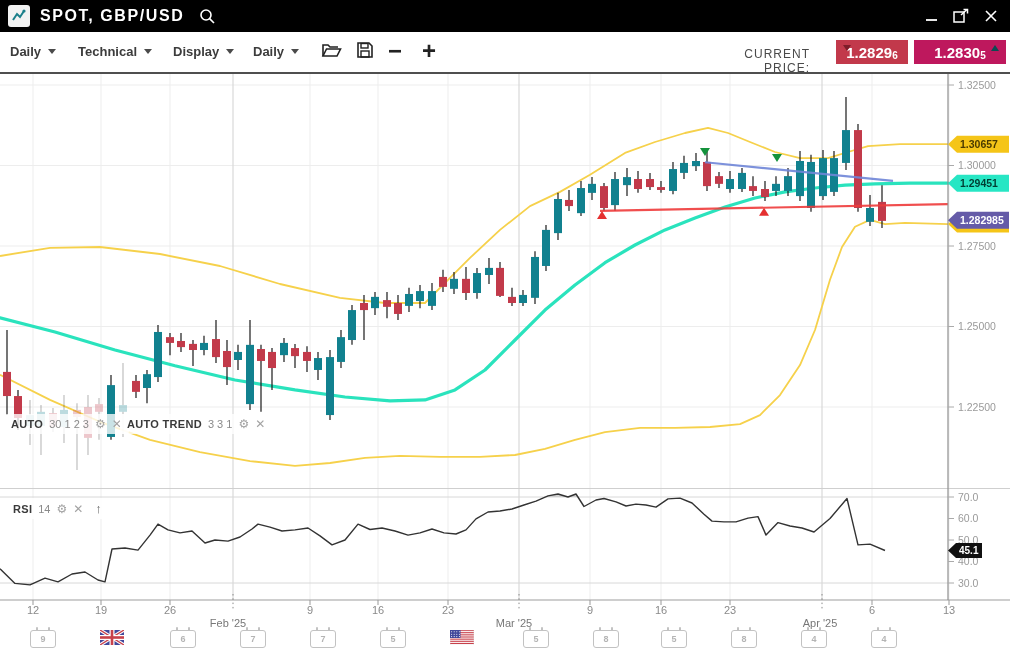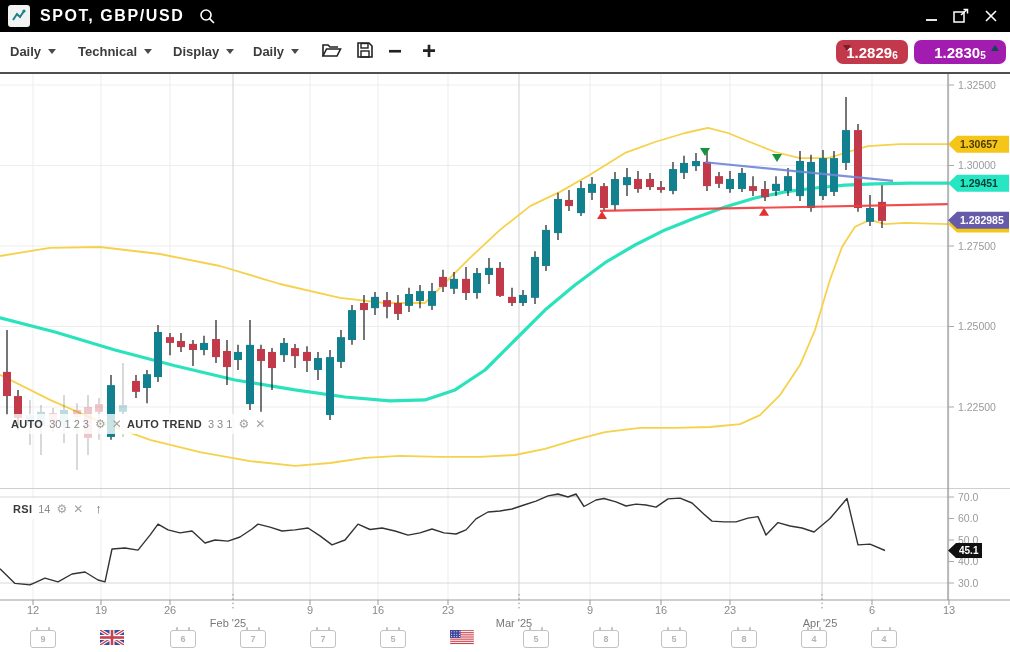--- a/index.html
+++ b/index.html
@@ -19,21 +19,21 @@
   #toolbar{left:0;top:32px;width:1010px;height:40px;background:#fff;border-bottom:2px solid #4f4f4f;}
   .menu{position:absolute;top:12px;font-size:13px;font-weight:700;color:#3c3c3c;cursor:pointer;
         display:flex;align-items:center;gap:7px;}
   .caret{width:0;height:0;border-left:4px solid transparent;border-right:4px solid transparent;
          border-top:5px solid #4a4a4a;display:inline-block;}
   .tbicon{position:absolute;top:9px;cursor:pointer;}
   .tbglyph{position:absolute;top:2px;font-size:24px;font-weight:700;color:#222;cursor:pointer;line-height:34px;}
   #cplabel{position:absolute;top:15px;left:698px;width:112px;text-align:right;font-size:12px;
            color:#4a4a4a;letter-spacing:1px;}
   .pricebadge{position:absolute;top:8px;height:24px;color:#fff;font-size:15px;font-weight:700;
-              display:flex;align-items:center;justify-content:center;border-radius:7px;}
+              display:flex;align-items:center;justify-content:center;}
   .pricebadge .sub{font-size:10px;align-self:flex-end;margin-bottom:3px;}
   .arr{width:0;height:0;position:absolute;}
   
   .indlabel{background:rgba(255,255,255,0.78);border-radius:3px;padding:3px 7px;display:flex;
             align-items:center;gap:6px;font-size:11px;color:#555;white-space:nowrap;}
   .indname{font-weight:700;color:#3a3a3a;letter-spacing:.3px;}
   .indparams{color:#8a8a8a;}
   .indico{color:#a2a2a2;font-size:12px;cursor:pointer;}
   .indarrow{color:#666;font-size:13px;cursor:pointer;margin-left:6px;}
   
@@ -541,26 +541,27 @@
     </span>
     <span class="tbicon" style="left:356px">
       <svg width="18" height="18">
           <path d="M2 2 h11 l3 3 v11 h-14 z" fill="none" stroke="#222" stroke-width="1.6"></path>
           <rect x="5" y="2.5" width="7" height="4.5" fill="none" stroke="#222" stroke-width="1.4"></rect>
           <rect x="5" y="10" width="8" height="6" fill="none" stroke="#222" stroke-width="1.4"></rect>
         </svg>
     </span>
     <span class="tbglyph" style="left:388px">−</span>
     <span class="tbglyph" style="left:422px">+</span>
+    <span id="cplabel">CURRENT PRICE:</span>
     <span class="pricebadge" style="left:836px;width:72px;background:#c2394b">
       <span class="arr" style="left:7px;top:5px;border-left:4px solid transparent;border-right:4px solid transparent;border-top:6px solid #7e1d2a"></span>
       <span>1.2829</span>
         <span class="sub">6</span>
     </span>
-    <span class="pricebadge" style="left:914px;width:92px;background:#a21caf">
+    <span class="pricebadge" style="left:914px;width:92px;background:#be185d">
       <span>1.2830</span>
         <span class="sub">5</span>
       <span class="arr" style="right:7px;top:5px;border-left:4px solid transparent;border-right:4px solid transparent;border-bottom:6px solid #0b4a52"></span>
     </span>
   </div>
 
   <div class="chrome indlabel" style="left:4px;top:414px">
     <span class="indname">AUTO</span>
     <span class="indparams">30 1 2 3</span>
     <span class="indico">⚙</span>

